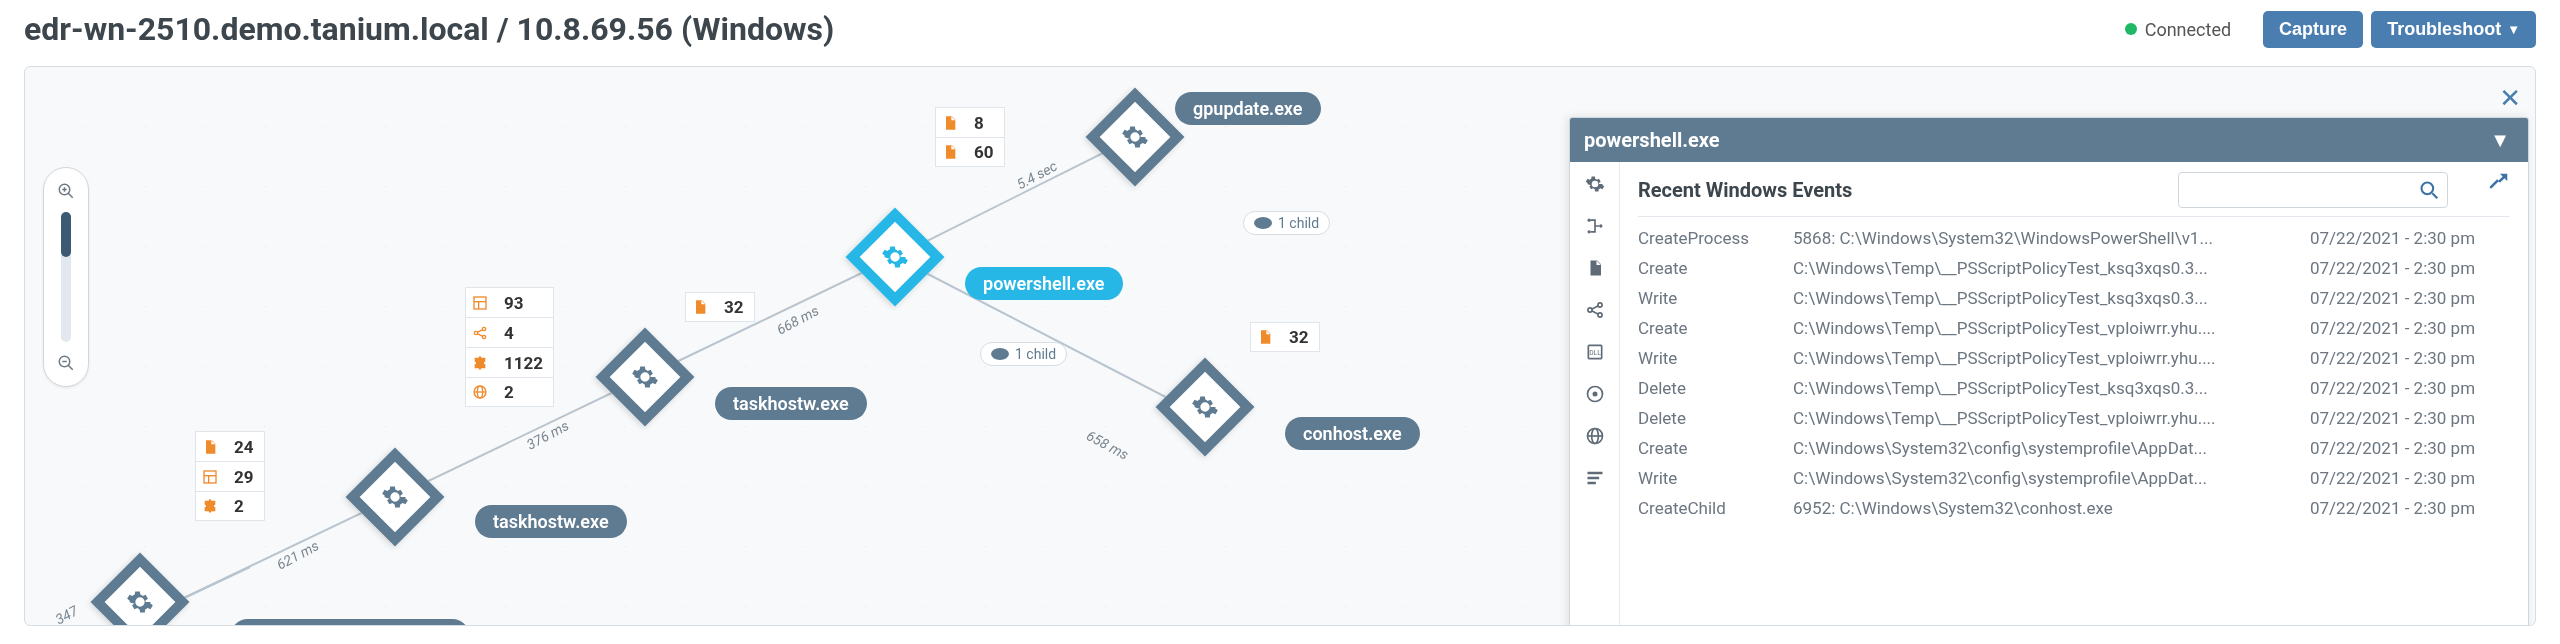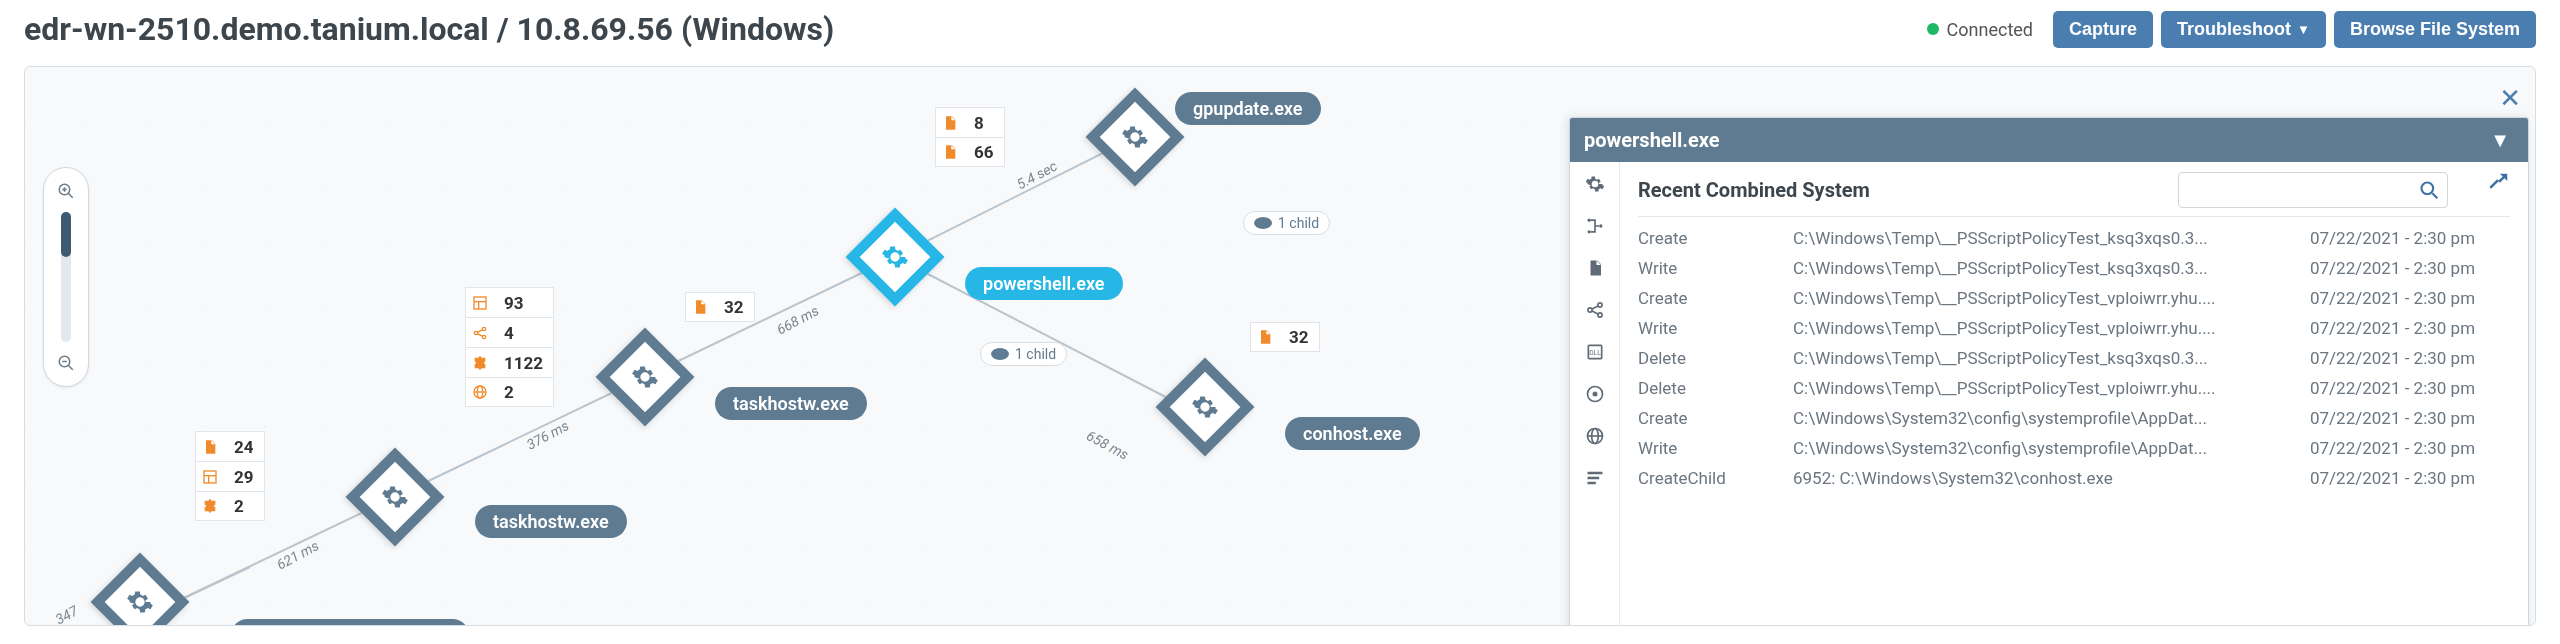--- a/index.html
+++ b/index.html
@@ -1,21 +1,21 @@
 <!DOCTYPE html>
 <html><head>
 <meta charset="utf-8">
 <style>
   * { box-sizing: border-box; margin: 0; padding: 0; }
   body { font-family: -apple-system, BlinkMacSystemFont, "Segoe UI", Roboto, Arial, sans-serif; background: #fff; color: #333; width: 2560px; height: 644px; overflow: hidden; }
 
   .header { display: flex; align-items: center; padding: 10px 24px 18px 24px; }
   .header-title { font-size: 32px; font-weight: 700; color: #3d464d; flex: 0 0 auto; }
   .header-spacer { flex: 1; }
-  .status { display: flex; align-items: center; gap: 8px; margin-right: 12px; font-size: 18px; color: #555; }
+  .status { display: flex; align-items: center; gap: 8px; margin-right: 24px; font-size: 18px; color: #555; }
   .status-dot { width: 12px; height: 12px; border-radius: 50%; background: #1fb866; }
   .btn { display: inline-flex; align-items: center; background: #4a7db0; color: #fff; border: none; border-radius: 5px; padding: 8px 16px; font-size: 18px; font-weight: 600; margin-left: 8px; cursor: pointer; }
   .btn .caret { margin-left: 6px; font-size: 13px; }
 
   .canvas-wrap { position: relative; margin: 0 24px; border: 1px solid #d6dde3; border-radius: 6px; height: 560px; overflow: hidden; background:
     linear-gradient(60deg, rgba(200,210,220,.25) 1px, transparent 1px) 0 0/60px 60px,
     linear-gradient(-60deg, rgba(200,210,220,.25) 1px, transparent 1px) 0 0/60px 60px,
     #f7f9fb;
   }
 
@@ -84,23 +84,20 @@
     <span class="status-dot"></span>
     <span>Connected</span>
   </div>
   <button class="btn">
       <span>Capture</span>
     </button>
   <button class="btn">
       <span>Troubleshoot</span>
       <span class="caret">▼</span>
     </button>
-  <button class="btn">
-      <span>Browse File System</span>
-    </button>
 </div>
 
 <div class="canvas-wrap">
 
   <span class="close-x">✕</span>
 
   <div class="zoom">
     <div class="zoom-btn">
         <svg width="18" height="18" viewBox="0 0 24 24" fill="none" stroke="currentColor" stroke-width="2">
           <circle cx="10" cy="10" r="7"></circle>
@@ -268,21 +265,21 @@
         </span>
         <span class="badge-val">8</span>
       </div>
       <div class="badge-row">
         <span class="badge-ic">
           <svg width="16" height="16" viewBox="0 0 24 24" fill="#f08b2c">
             <path d="M6 2h9l5 5v15H6z"></path>
             <path d="M14 2v6h6" fill="#fff"></path>
           </svg>
         </span>
-        <span class="badge-val">66</span>
+        <span class="badge-val">60</span>
       </div>
     </div>
   <div class="child-chip" style="left:955px; top:275px;">
       <span class="cc-ic"></span>
       <span>1 child</span>
     </div>
 
   <div class="node" style="left:1075px; top:35px;">
     <div class="proc-icon">
         <svg width="28" height="28" viewBox="0 0 24 24" fill="#5f7b91">
@@ -375,36 +372,41 @@
         <div class="picn">
             <svg width="20" height="20" viewBox="0 0 24 24" fill="none" stroke="currentColor" stroke-width="3">
               <line x1="3" y1="6" x2="21" y2="6"></line>
               <line x1="3" y1="12" x2="17" y2="12"></line>
               <line x1="3" y1="18" x2="13" y2="18"></line>
             </svg>
           </div>
       </div>
       <div class="panel-main">
         <div class="pm-hd">
-          <div class="pm-title">Recent Combined System</div>
+          <div class="pm-title">Recent Windows Events</div>
           <div class="pm-search">
             <input type="text" placeholder="" style="">
             <svg width="20" height="20" viewBox="0 0 24 24" fill="none" stroke="#3c72a6" stroke-width="2.5">
                 <circle cx="10" cy="10" r="7"></circle>
                 <line x1="16" y1="16" x2="22" y2="22"></line>
               </svg>
           </div>
           <div class="pm-expand"><svg width="22" height="22" viewBox="0 0 24 24" fill="#3c72a6">
                 <path d="M4 20l8-8-2-2-8 8v2h2zm16-16h-7l3 3-5 5 2 2 5-5 3 3V4z"></path>
               </svg></div>
         </div>
         <div class="pm-divider"></div>
         <table class="ev-table">
           <tbody id="ev-body">
               <tr>
+                <td class="op">CreateProcess</td>
+                <td class="path">5868: C:\Windows\System32\WindowsPowerShell\v1...</td>
+                <td class="ts">07/22/2021 - 2:30 pm</td>
+              </tr>
+              <tr>
                 <td class="op">Create</td>
                 <td class="path">C:\Windows\Temp\__PSScriptPolicyTest_ksq3xqs0.3...</td>
                 <td class="ts">07/22/2021 - 2:30 pm</td>
               </tr>
               <tr>
                 <td class="op">Write</td>
                 <td class="path">C:\Windows\Temp\__PSScriptPolicyTest_ksq3xqs0.3...</td>
                 <td class="ts">07/22/2021 - 2:30 pm</td>
               </tr>
               <tr>

